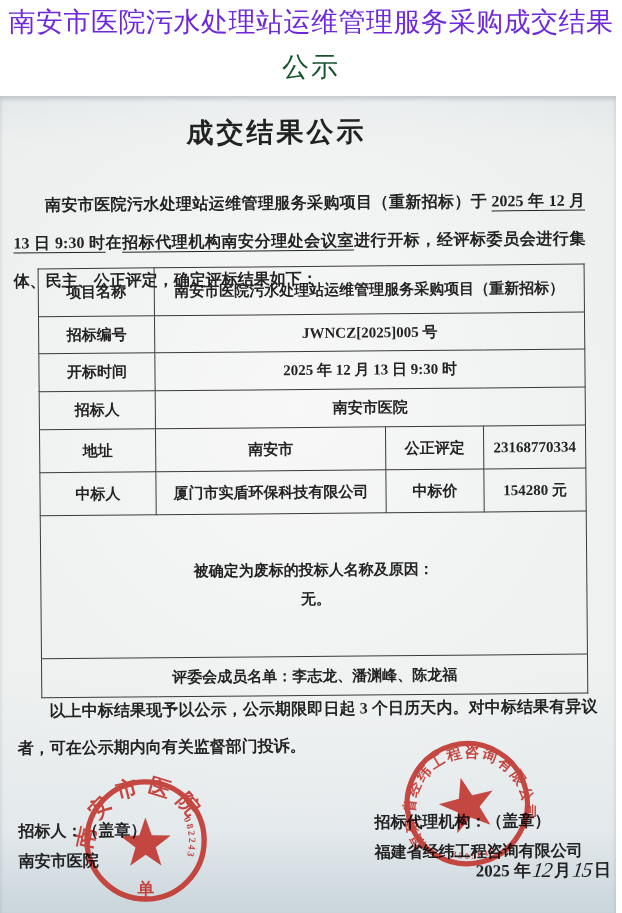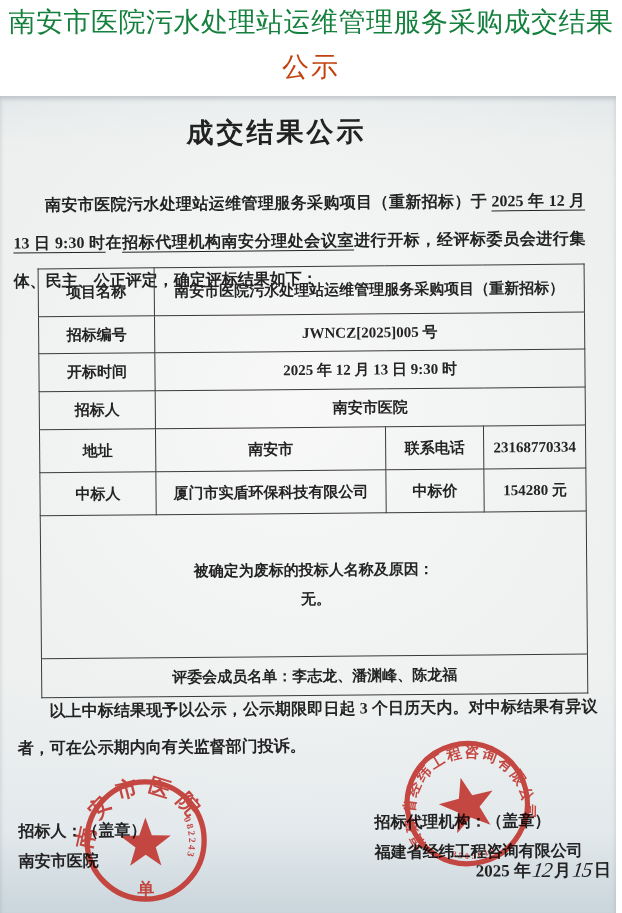--- a/index.html
+++ b/index.html
@@ -10,24 +10,24 @@
   }
   .stage{position:relative;width:622px;height:913px;}
 
   
   .title-block{
     position:absolute;left:0;top:0;width:622px;height:96px;background:#fff;
     text-align:center;
   }
   .title-line1{
     margin:0;padding-top:4px;font-size:27px;font-weight:500;letter-spacing:.5px;
-    color:#15803d;white-space:nowrap;font-family:Liberation Serif, serif;
+    color:#6d28d9;white-space:nowrap;font-family:Liberation Serif, serif;
   }
   .title-line2{
-    margin:0;padding-top:9px;font-size:27px;font-weight:500;letter-spacing:2px;color:#c2410c;
+    margin:0;padding-top:9px;font-size:27px;font-weight:500;letter-spacing:2px;color:#14532d;
   }
 
   
   .photo{
     position:absolute;left:0;top:96px;width:616px;height:817px;
     background:
       radial-gradient(ellipse 90% 70% at 48% 38%, rgba(248,249,248,.9) 0%, rgba(240,242,242,.6) 55%, rgba(0,0,0,0) 75%),
       linear-gradient(180deg,#e3e8ea 0%,#edefee 6%,#eff1f0 70%,#e3e9ec 90%,#ccd7dd 99%),
       #e9edee;
     box-shadow:inset 0 3px 4px rgba(120,130,138,.35);
@@ -127,21 +127,21 @@
           <td>开标时间</td>
           <td colspan="3">2025 年 12 月 13 日 9:30 时</td>
         </tr>
         <tr class="r4">
           <td>招标人</td>
           <td colspan="3">南安市医院</td>
         </tr>
         <tr class="r5">
           <td>地址</td>
           <td>南安市</td>
-          <td>联系电话</td>
+          <td>公正评定</td>
           <td>23168770334</td>
         </tr>
         <tr class="r6">
           <td>中标人</td>
           <td>厦门市实盾环保科技有限公司</td>
           <td>中标价</td>
           <td>154280 元</td>
         </tr>
         <tr class="r7">
           <td colspan="4" class="freecell">

